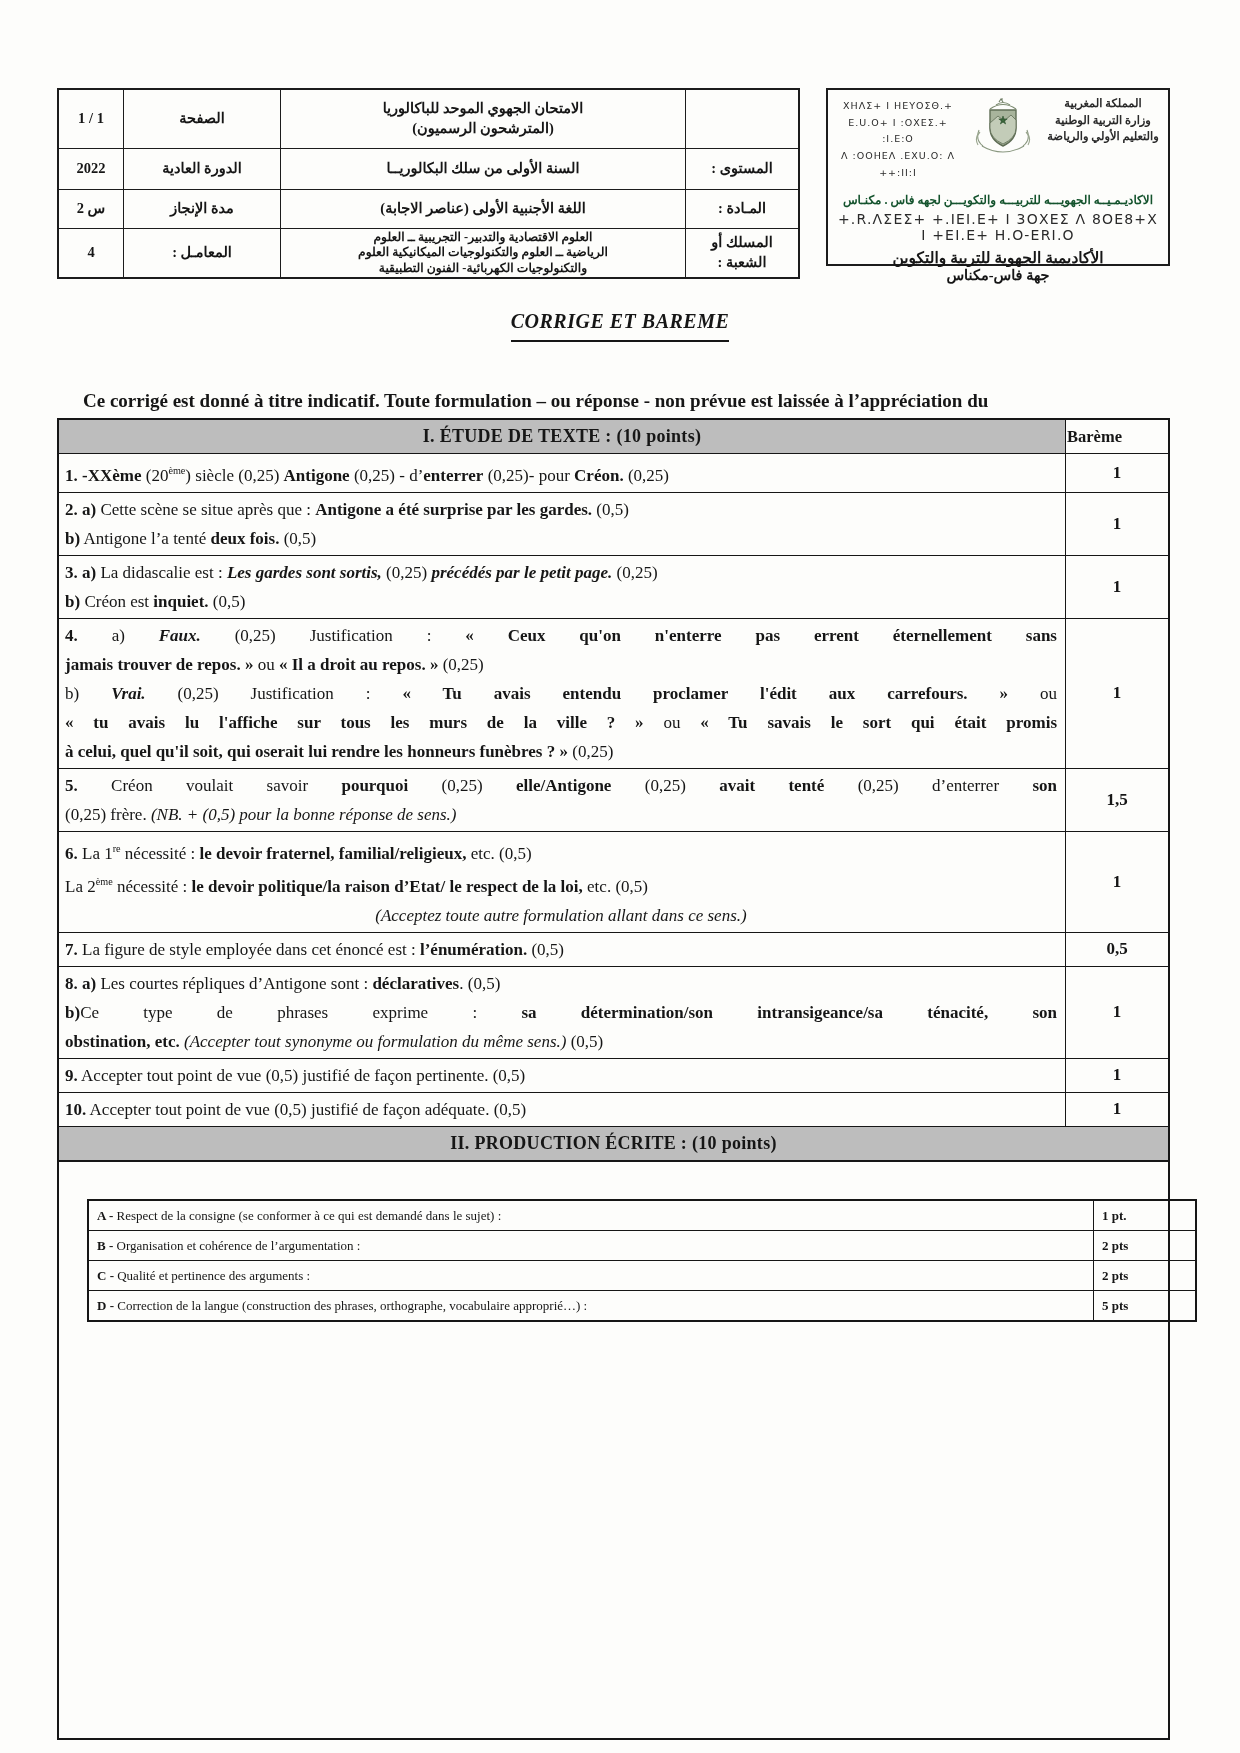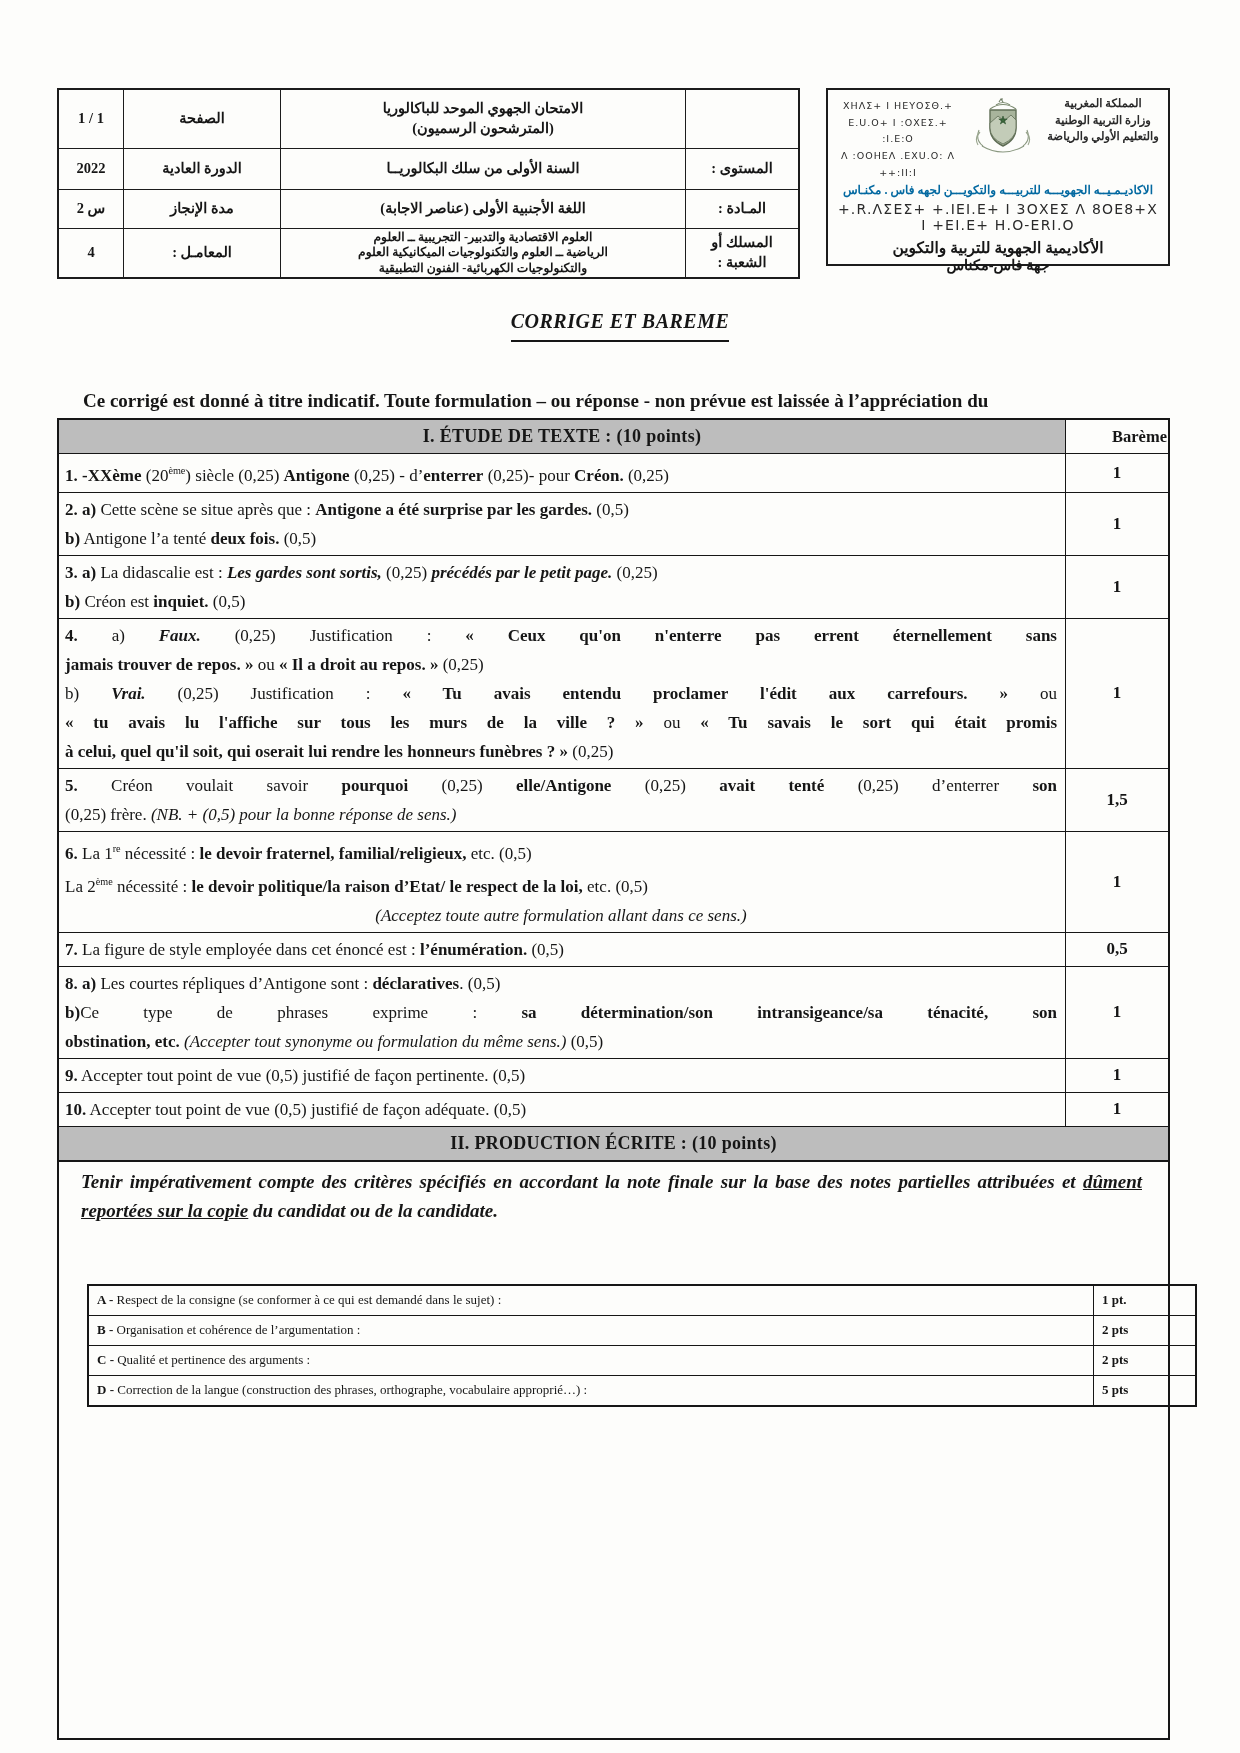--- a/index.html
+++ b/index.html
@@ -26,35 +26,35 @@
   tr.r3 td{height:36px;}
   tr.r4 td{height:46px;}
   tr.r4 td.c-content{font-size:12.3px;line-height:1.25;}
   td.c-rlabel{white-space:pre-line;font-size:14px;}
 
   .panel{width:344px;height:178px;border:2.2px solid #1c1c1c;box-sizing:border-box;padding:5px 6px 3px 6px;text-align:center;}
   .panel-top{display:flex;direction:rtl;align-items:flex-start;justify-content:space-between;}
   .ar-block{font-size:11.5px;font-weight:bold;line-height:1.45;direction:rtl;width:118px;color:#2a2a2a;}
   .tif-block{font-size:9.5px;line-height:1.75;letter-spacing:1px;width:128px;font-family:"DejaVu Sans",sans-serif;color:#2a2a2a;text-align:center;padding-top:3px;}
   .logo{width:66px;height:58px;flex:0 0 auto;margin-top:1px;}
-  .acad-line{font-size:12px;font-weight:bold;direction:rtl;margin-top:2px;color:#0369a1;text-align:center;}
+  .acad-line{font-size:12px;font-weight:bold;direction:rtl;margin-top:12px;color:#14532d;text-align:center;}
   .tif-long{font-size:14px;letter-spacing:1.2px;font-family:"DejaVu Sans",sans-serif;margin-top:3px;color:#2a2a2a;}
   .acad-bold1{font-size:15.5px;font-weight:bold;direction:rtl;margin-top:6px;}
   .acad-bold2{font-size:14.5px;font-weight:bold;direction:rtl;}
 
   
   .doc-title{position:absolute;top:310px;left:0;width:100%;text-align:center;}
   .doc-title span{font-size:20px;font-weight:bold;font-style:italic;letter-spacing:.5px;border-bottom:2.2px solid #161616;padding-bottom:8px;}
   .intro{position:absolute;top:368px;left:57px;width:1005px;font-size:19px;font-weight:bold;line-height:1.5;text-indent:26px;}
 
   
   table.main{position:absolute;top:418px;left:57px;border-collapse:collapse;width:1113px;table-layout:fixed;border:2.4px solid #161616;}
   table.main td{border:1.6px solid #161616;vertical-align:middle;}
   td.sec-bar{background:#bdbdbd;text-align:center;font-weight:bold;font-size:18px;height:31px;letter-spacing:.3px;}
-  td.bareme-head{width:100px;text-align:right;font-weight:bold;font-size:16.5px;border-radius:11px;}
+  td.bareme-head{width:100px;text-align:left;font-weight:bold;font-size:16.5px;border-radius:11px;}
   td.q-cell{padding:2px 8px 2px 6px;font-size:17px;}
   .qline{line-height:29px;}
   .al-l{text-align:left;}
   .al-c{text-align:center;}
   .al-j{text-align:justify;text-align-last:justify;}
   td.score-cell{text-align:center;font-weight:bold;font-size:17px;}
   .sg-n{font-weight:normal;font-style:normal;}
   .sg-b{font-weight:bold;}
   .sg-i{font-style:italic;font-weight:normal;}
   .sg-bi{font-weight:bold;font-style:italic;}
@@ -235,21 +235,20 @@
           </td>
     <td class="score-cell">1</td>
   </tr>
 <tr>
           <td colspan="2" class="sec-bar">II. PRODUCTION ÉCRITE :   (10 points)</td>
         </tr>
       </tbody>
   </table>
 
   <div class="sec2-box">
-    <p class="note"><span class="sg-bi">Tenir impérativement compte des critères spécifiés en accordant la note finale sur la base des notes partielles attribuées et </span><span class="sg-biu">dûment reportées sur la copie</span><span class="sg-bi"> du candidat ou de la candidate.</span></p>
     <table class="crit">
       <tbody id="crit-body">
   <tr>
     <td class="crit-label"><span class="sg-b">A - </span><span class="sg-n">Respect de la consigne (se conformer à ce qui est demandé dans le sujet) :</span></td>
     <td class="crit-points">1 pt.</td>
   </tr>
 
   <tr>
     <td class="crit-label"><span class="sg-b">B - </span><span class="sg-n">Organisation et cohérence de l’argumentation :</span></td>
     <td class="crit-points">2 pts</td>

